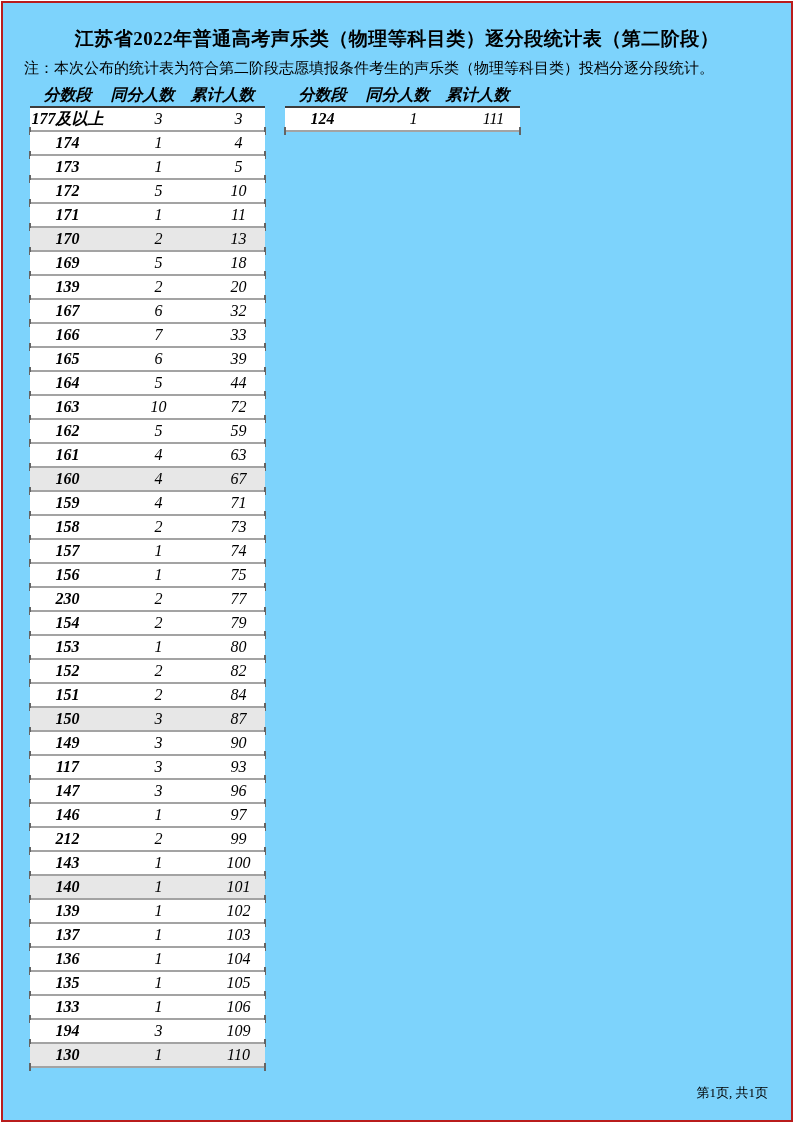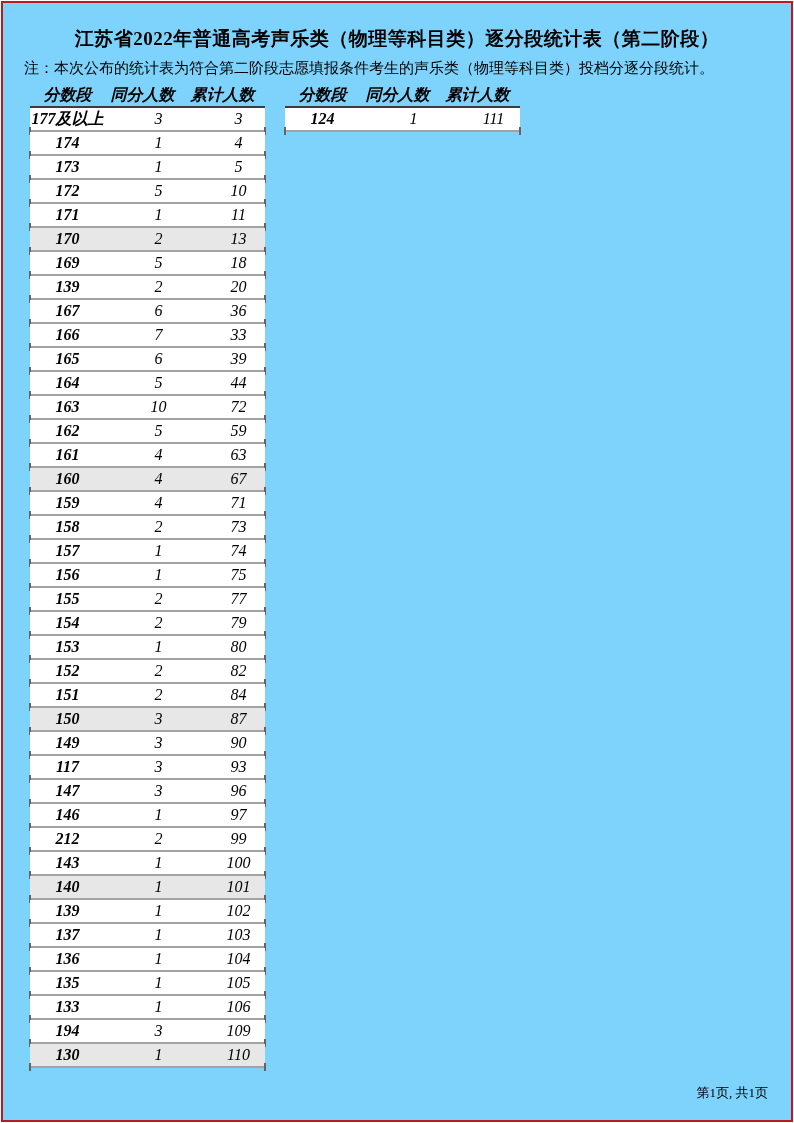--- a/index.html
+++ b/index.html
@@ -136,21 +136,21 @@
           <span class="td c3">18</span>
         </div>
         <div class="trow">
           <span class="td c1 score">139</span>
           <span class="td c2">2</span>
           <span class="td c3">20</span>
         </div>
         <div class="trow">
           <span class="td c1 score">167</span>
           <span class="td c2">6</span>
-          <span class="td c3">36</span>
+          <span class="td c3">32</span>
         </div>
         <div class="trow">
           <span class="td c1 score">166</span>
           <span class="td c2">7</span>
           <span class="td c3">33</span>
         </div>
         <div class="trow">
           <span class="td c1 score">165</span>
           <span class="td c2">6</span>
           <span class="td c3">39</span>
@@ -194,21 +194,21 @@
           <span class="td c1 score">157</span>
           <span class="td c2">1</span>
           <span class="td c3">74</span>
         </div>
         <div class="trow">
           <span class="td c1 score">156</span>
           <span class="td c2">1</span>
           <span class="td c3">75</span>
         </div>
         <div class="trow">
-          <span class="td c1 score">155</span>
+          <span class="td c1 score">230</span>
           <span class="td c2">2</span>
           <span class="td c3">77</span>
         </div>
         <div class="trow">
           <span class="td c1 score">154</span>
           <span class="td c2">2</span>
           <span class="td c3">79</span>
         </div>
         <div class="trow">
           <span class="td c1 score">153</span>

